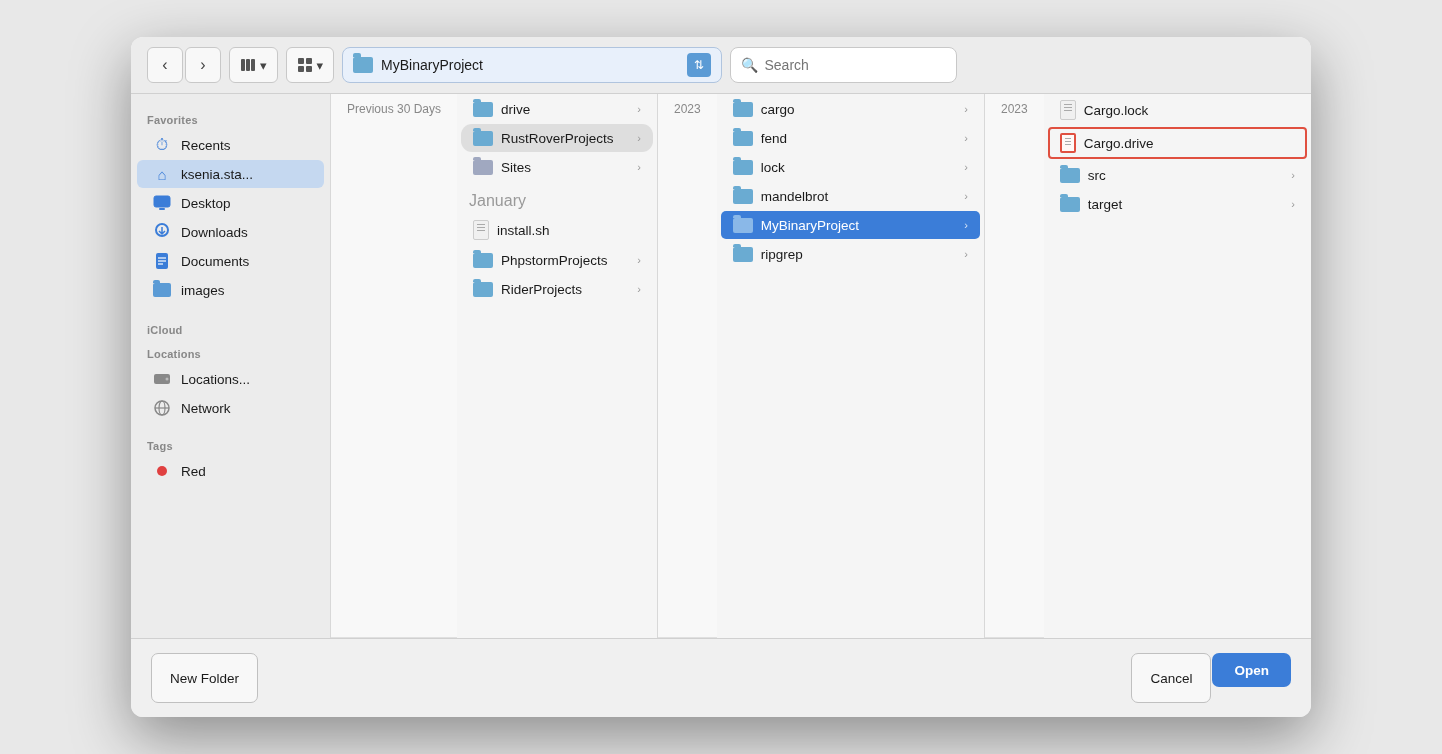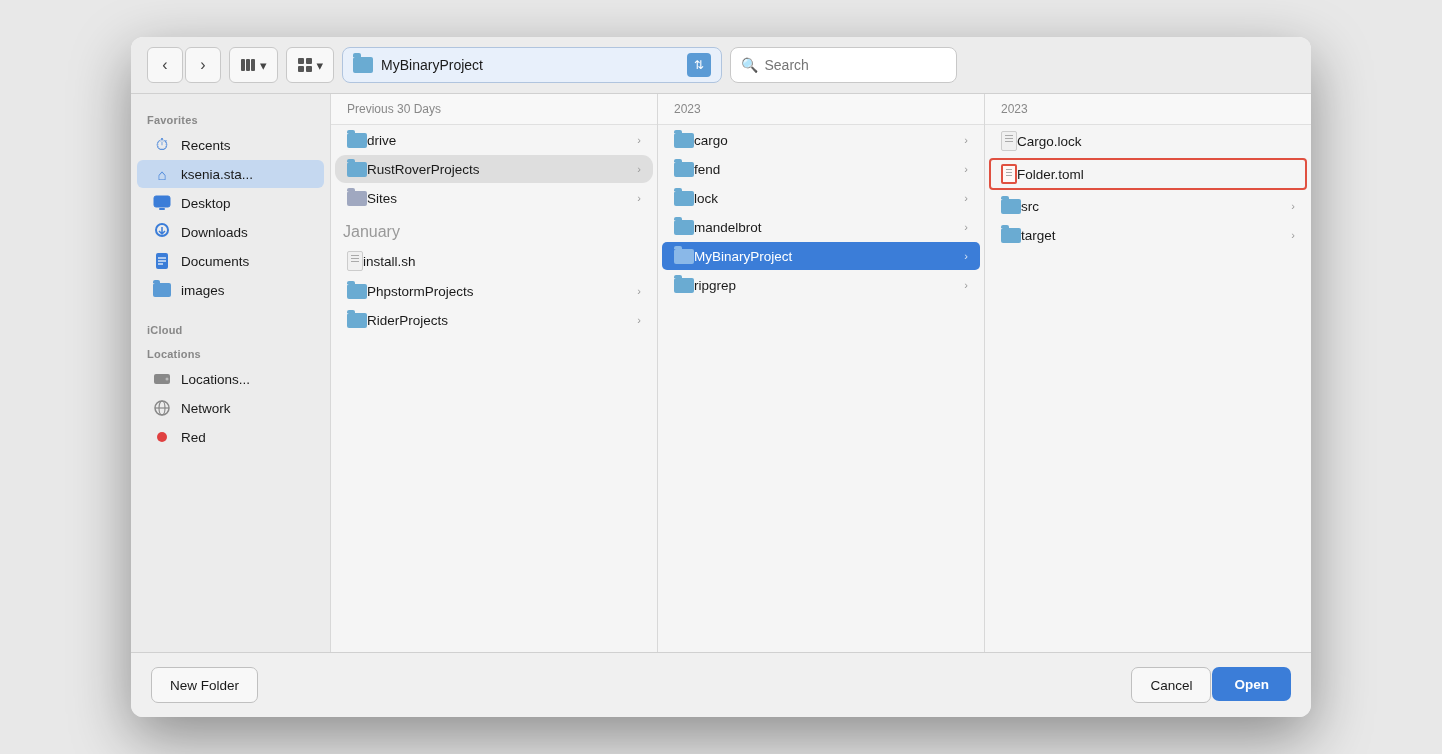--- a/index.html
+++ b/index.html
@@ -198,21 +198,21 @@
       flex: 1;
       display: flex;
       overflow: hidden;
     }
     
     .column {
       flex: 1;
       border-right: 1px solid #d8d8d8;
       overflow-y: auto;
       display: flex;
-      flex-direction: column;
+      flex-direction: row;
     }
     .column:last-child { border-right: none; }
     .column-header {
       padding: 8px 16px;
       font-size: 12px;
       font-weight: 500;
       color: #888;
       border-bottom: 1px solid #e0e0e0;
       background: #f8f8f8;
     }
@@ -221,20 +221,21 @@
     }
     .file-item {
       display: flex;
       align-items: center;
       padding: 5px 12px;
       cursor: pointer;
       font-size: 13.5px;
       color: #1a1a1a;
       border-radius: 5px;
       margin: 1px 4px;
+      gap: 8px;
       min-height: 28px;
     }
     .file-item.selected {
       background: #3b7dd8;
       color: white;
     }
     .file-item.highlighted {
       background: rgba(200,200,200,0.5);
       border-radius: 11px;
     }
@@ -315,21 +316,21 @@
     .bottom-bar {
       background: #f0f0f0;
       border-top: 1px solid #d0d0d0;
       padding: 14px 20px;
       display: flex;
       align-items: center;
       justify-content: space-between;
       flex-shrink: 0;
     }
     .bottom-btn {
-      height: 36px;
+      height: 50px;
       padding: 0 18px;
       border-radius: 7px;
       border: 1px solid #c0c0c0;
       background: #f8f8f8;
       font-size: 13.5px;
       cursor: pointer;
       font-family: inherit;
       color: #1a1a1a;
     }
     .bottom-btn-primary {
@@ -471,20 +472,21 @@
         <div class="sidebar-icon">
           <svg width="18" height="18" viewBox="0 0 18 18" fill="none">
             <circle cx="9" cy="9" r="7" stroke="#888" stroke-width="1.5" fill="none"></circle>
             <ellipse cx="9" cy="9" rx="3" ry="7" stroke="#888" stroke-width="1.2" fill="none"></ellipse>
             <line x1="2" y1="9" x2="16" y2="9" stroke="#888" stroke-width="1.2"></line>
           </svg>
         </div>
         <span>Network</span>
       </div>
 
+      <div class="sidebar-section-label" style="margin-top:10px;">Tags</div>
 
       <div class="sidebar-item">
         <div class="sidebar-icon">
           <div class="tag-dot"></div>
         </div>
         <span>Red</span>
       </div>
     </div>
 
     <div class="content">
@@ -578,21 +580,21 @@
         <div class="column-header">2023</div>
         <div class="column-items">
 
           <div class="file-item">
             <div class="item-file"></div>
             <span class="file-item-name">Cargo.lock</span>
           </div>
 
           <div class="file-item" style="border: 2px solid #e05040; border-radius: 4px; margin: 2px 4px; padding: 4px 10px;">
             <div class="item-file toml-selected"></div>
-            <span class="file-item-name">Folder.toml</span>
+            <span class="file-item-name">Cargo.drive</span>
           </div>
 
           <div class="file-item">
             <div class="item-folder"></div>
             <span class="file-item-name">src</span>
             <span class="file-item-chevron">›</span>
           </div>
 
           <div class="file-item">
             <div class="item-folder"></div>

